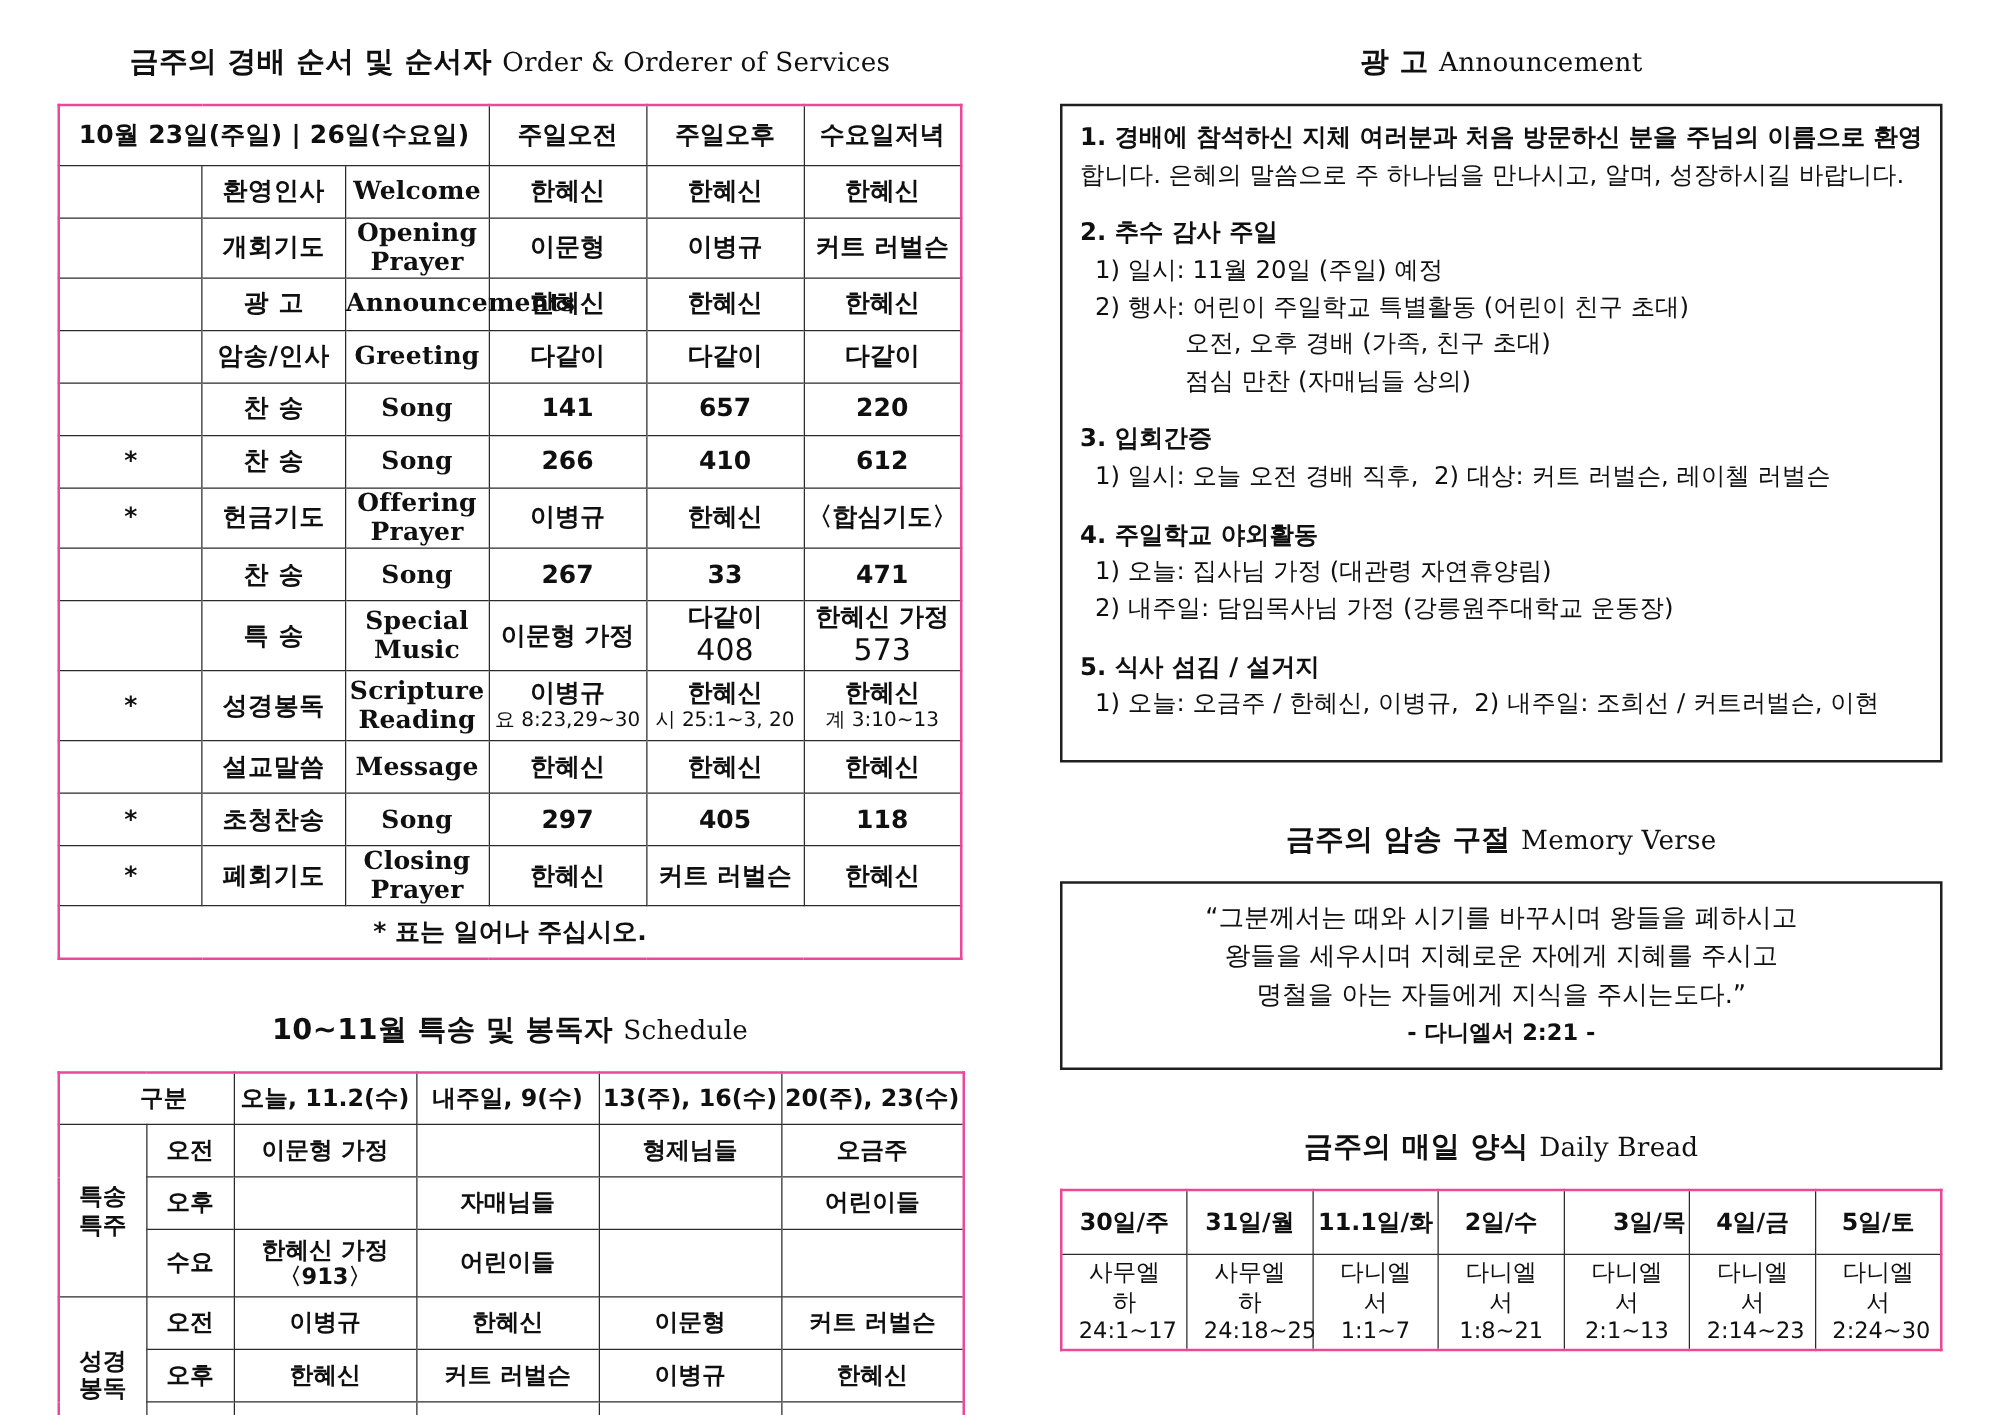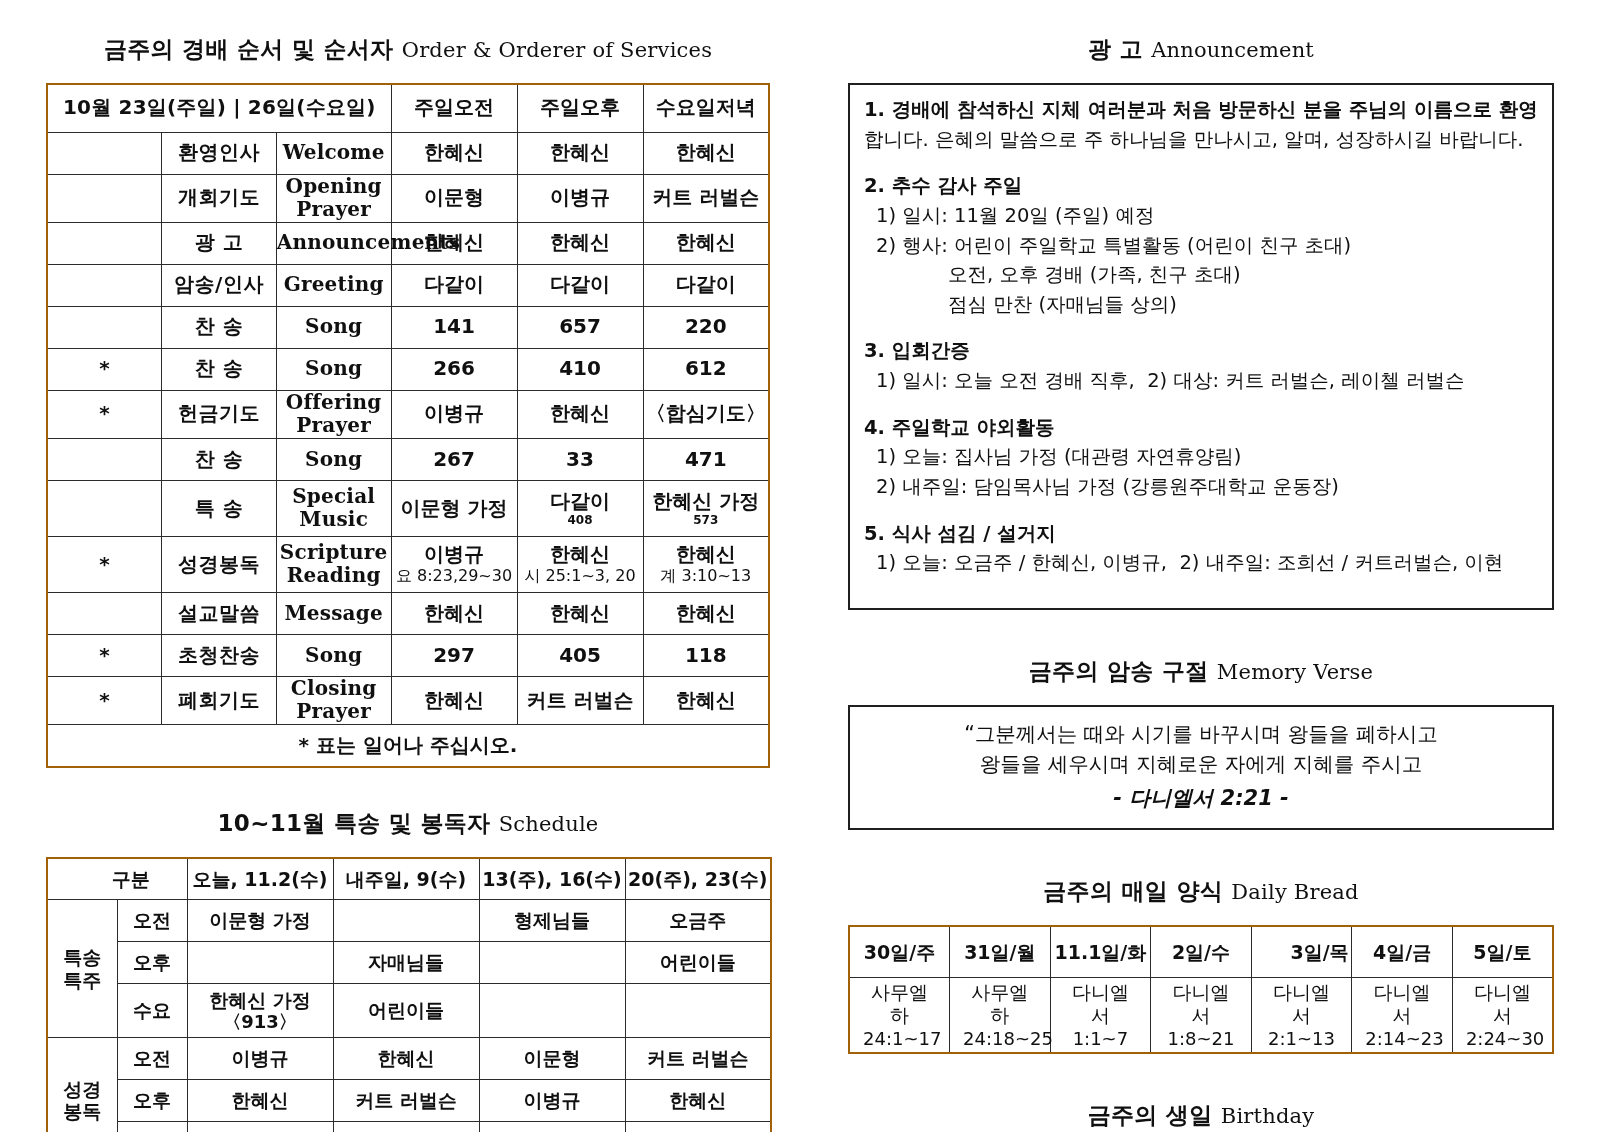--- a/index.html
+++ b/index.html
@@ -40,37 +40,37 @@
   }
   table.bt td, table.bt th {
     border: 1px solid #2b2b2b;
     padding: 0;
     text-align: center;
     vertical-align: middle;
     font-weight: bold;
     font-size: 20px;
     line-height: 1.18;
   }
-  .outer { border: 2px solid #a16207; }
+  .outer { border: 2px solid #ec4899; }
 
   
   #order-table { table-layout: fixed; }
   #order-table td { height: 42px; }
   #order-table .dashed-b { border-bottom: 1px dotted #7a7a7a; }
   .c-star { width: 36px; font-size: 19px; font-weight: bold; }
   .c-kr   { width: 130px; letter-spacing: .5px; }
   .c-en   { width: 178px; text-align: left; padding-left: 10px;
             font-family: "DejaVu Serif", "Liberation Serif", serif;
             font-weight: normal; font-size: 19px; letter-spacing: .2px; }
   .c-v    { width: 126px; }
   .hdr-date {
     font-size: 21px; letter-spacing: .2px;
   }
   .sub2 { font-size: 16px; font-weight: normal; display:block; margin-top:1px;}
-  .sub2b { font-size: 12px; font-weight: bold; display:block; }
+  .sub2b { font-size: 24px; font-weight: normal; display:block; }
   .note-row td {
     text-align: left; padding: 7px 0 7px 12px;
     font-size: 18px; font-weight: bold; height: 38px;
   }
 
   
   #sched-table { table-layout: fixed; }
   #sched-table td { height: 42px; font-size: 19px; }
   #sched-table .dashed-b { border-bottom: 1px dotted #8a8a8a; }
   .s-grp  { width: 74px; font-size: 20px; line-height: 1.45; }
@@ -95,21 +95,21 @@
 
   
   .verse-box {
     border: 2px solid #1f1f1f;
     text-align: center;
     padding: 12px 10px 16px 10px;
     min-height: 108px;
   }
   .verse-line { font-size: 20.5px; line-height: 1.48; font-weight: normal; }
   .verse-ref {
-    font-size: 21px; margin-top: 4px; font-style: italic; font-weight: bold;
+    font-size: 18px; margin-top: 4px; font-weight: bold;
   }
 
   
   #bread-table { table-layout: fixed; }
   #bread-table td { height: 52px; font-size: 19px; }
   #bread-table td.head { font-weight: bold; }
   #bread-table td.body { font-weight: normal; line-height: 1.22; padding: 3px 13px; height: 54px;}
   .bd-sub { display:block; font-size: 18px; }
   .spacer-18 { height: 18px; }
   .spacer-40 { height: 40px; }
@@ -487,20 +487,21 @@
       <span>금주의 암송 구절</span>
       <span class="en">Memory Verse</span>
     </div>
 
     <div class="spacer-18"></div>
 
     <div class="verse-box">
       <div id="verse-lines">
           <div class="verse-line">“그분께서는 때와 시기를 바꾸시며 왕들을 폐하시고</div>
           <div class="verse-line">왕들을 세우시며 지혜로운 자에게 지혜를 주시고</div>
+          <div class="verse-line">명철을 아는 자들에게 지식을 주시는도다.”</div>
         </div>
       <div class="verse-ref">- 다니엘서 2:21 -</div>
     </div>
 
     <div class="spacer-46"></div>
 
     <div class="sec-title">
       <span>금주의 매일 양식</span>
       <span class="en">Daily Bread</span>
     </div>

